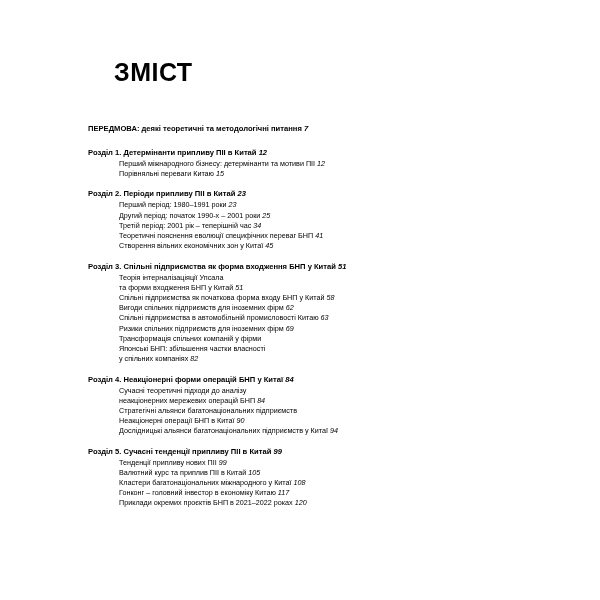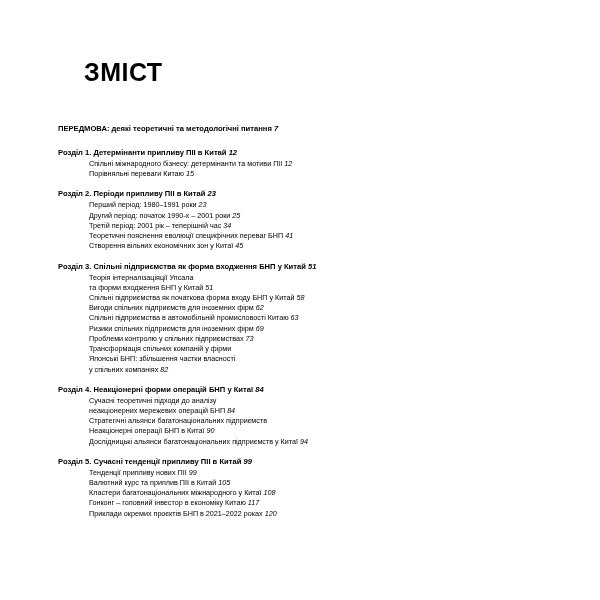--- a/index.html
+++ b/index.html
@@ -19,26 +19,26 @@
     height: 600px;
     box-sizing: border-box;
     padding: 0;
     position: relative;
   }
   .title {
     font-size: 25px;
     font-weight: bold;
     letter-spacing: 0.5px;
     margin: 58px 0 0 0;
-    padding-left: 84px;
+    padding-left: 114px;
     font-family: "Liberation Sans", sans-serif;
   }
   .toc {
     margin-top: 36px;
-    padding-left: 58px;
+    padding-left: 88px;
     padding-right: 40px;
   }
   .group {
     margin-bottom: 9px;
   }
   .heading {
     font-size: 7.6px;
     font-weight: bold;
     line-height: 1.45;
     margin-bottom: 1px;
@@ -76,21 +76,21 @@
     </div>
 
     <div class="spacer-sm"></div>
 
     <div class="group">
       <div class="heading">
         <span>Розділ 1. Детермінанти припливу ПІІ в Китай</span>
         <span class="pg">12</span>
       </div>
       <div class="sub">
-        <span>Спільні міжнародного бізнесу: детермінанти та мотиви ПІІ</span>
+        <span>Перший міжнародного бізнесу: детермінанти та мотиви ПІІ</span>
         <span class="pg">12</span>
       </div>
       <div class="sub">
         <span>Порівняльні переваги Китаю</span>
         <span class="pg">15</span>
       </div>
     </div>
 
     <div class="group">
       <div class="heading">
@@ -142,24 +142,20 @@
       </div>
       <div class="sub">
         <span>Спільні підприємства в автомобільній промисловості Китаю</span>
         <span class="pg">63</span>
       </div>
       <div class="sub">
         <span>Ризики спільних підприємств для іноземних фірм</span>
         <span class="pg">69</span>
       </div>
       <div class="sub">
-        <span>Проблеми контролю у спільних підприємствах</span>
-        <span class="pg">73</span>
-      </div>
-      <div class="sub">
         <span>Трансформація спільних компаній у фірми</span>
         <span class="pg"></span>
       </div>
       <div class="sub">
         <span>Японські БНП: збільшення частки власності</span>
         <span class="pg"></span>
       </div>
       <div class="sub">
         <span>у спільних компаніях</span>
         <span class="pg">82</span>

